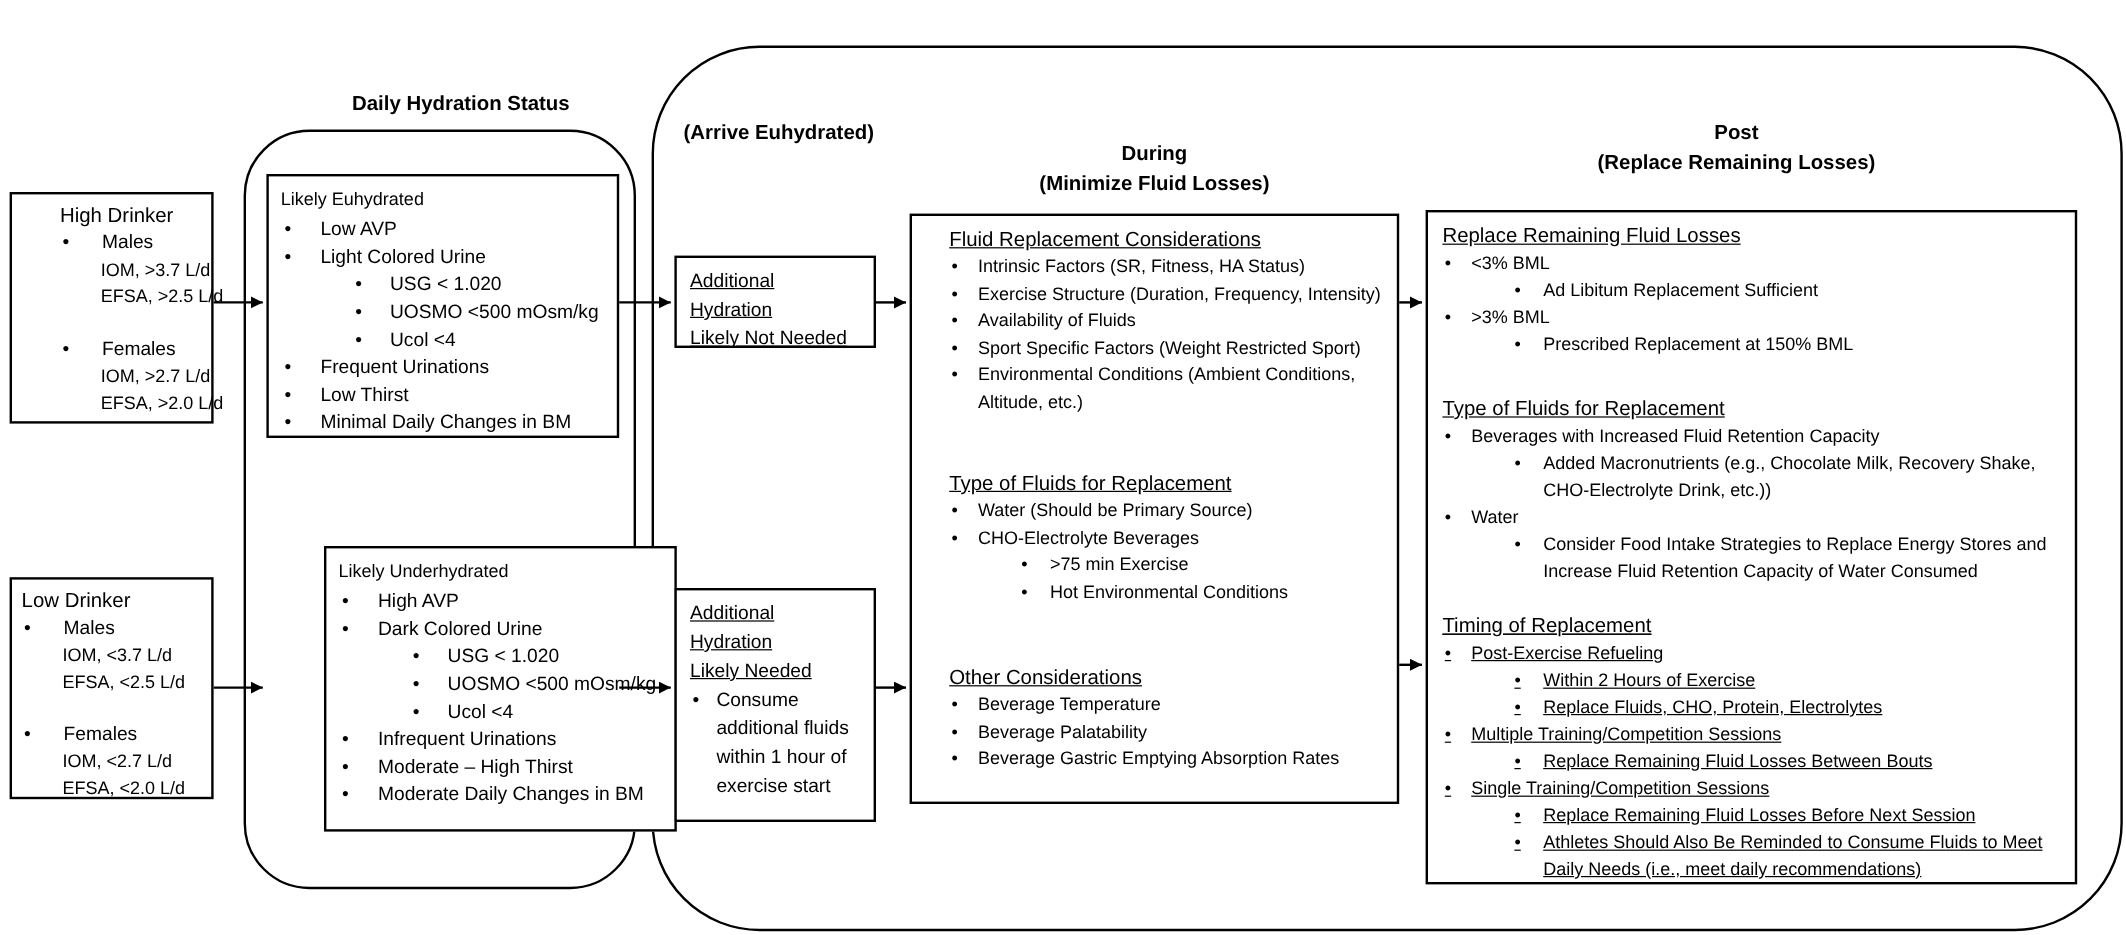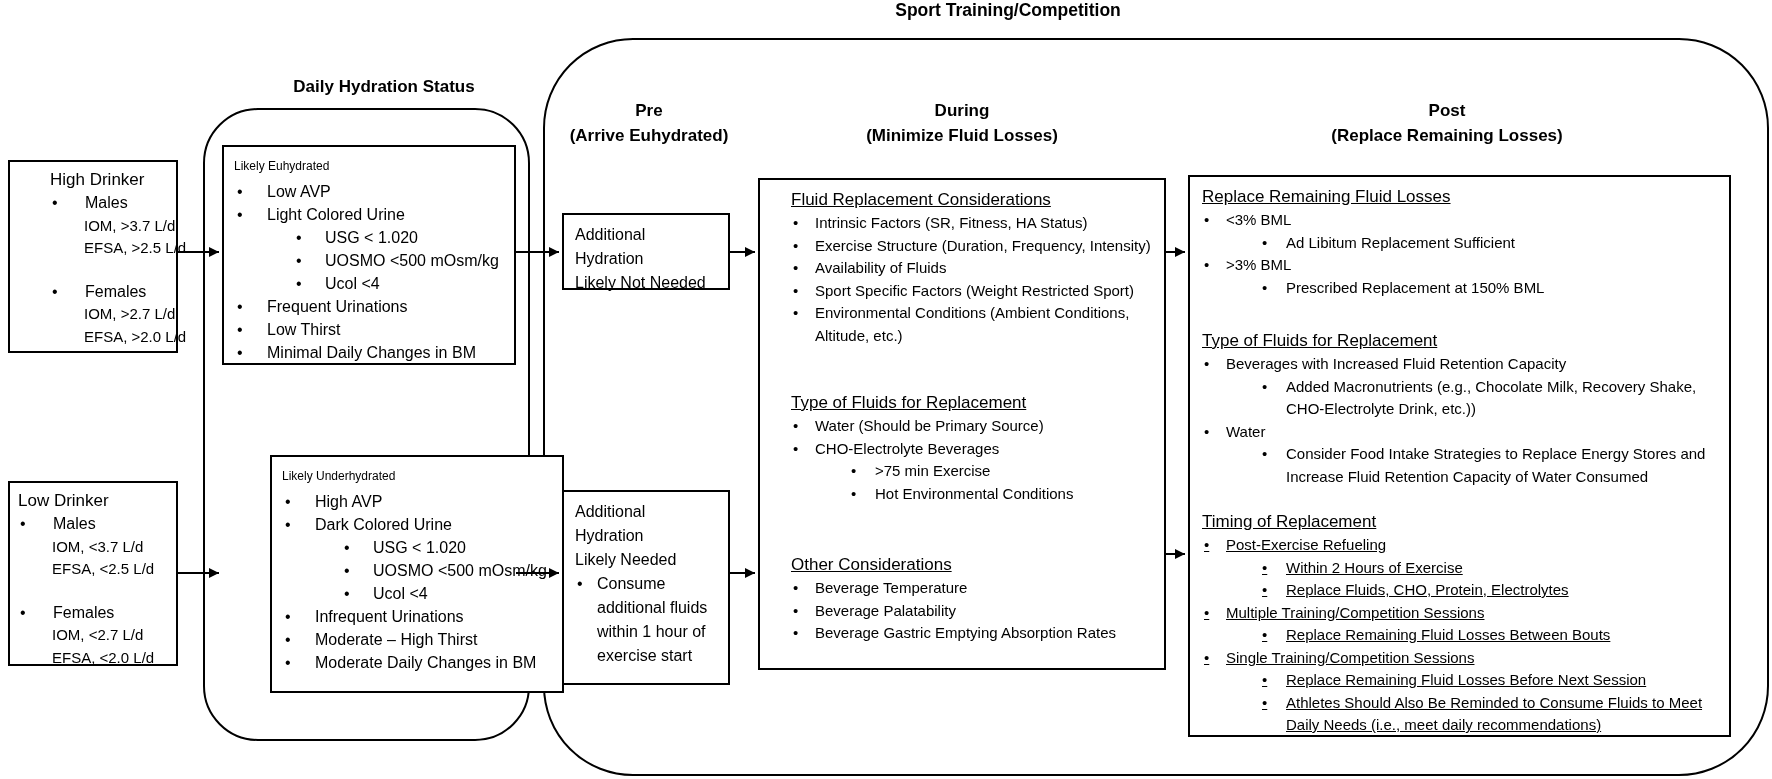--- a/index.html
+++ b/index.html
@@ -27,31 +27,31 @@
   .dr-title { font-size:17px; line-height:25px; }
   .drinker .li { line-height:22.5px; }
   .drinker .li .blt { width:35px; padding-left:2px; }
   .drinker .li.sub.plain { margin-left:34px; white-space:nowrap; font-size:15px; }
   .drinker .list .li:not(.sub):not(:first-child) { margin-top:21px; }
   .high-drinker-box { left:8px;  top:160px; width:170px; height:193px;padding-left:40px; }
   .low-drinker-box  { left:8px;  top:481px; width:170px; height:185px; }
 
   
   .panel { padding:6px 10px; }
-  .panel-title { font-size:12px; line-height:27px; }
+  .panel-title { font-size:15px; line-height:27px; }
   .panel .li { line-height:23px; }
   .panel .li .blt { width:33px; padding-left:3px; }
   .panel .li.sub { margin-left:59px; }
   .panel .li.sub .blt { width:32px; }
   .euhydrated-box    { left:222px; top:145px; width:294px; height:220px; }
   .underhydrated-box { left:222px; top:455px; width:294px; height:238px;margin-left:48px; }
 
   
   .pre-box { padding:8px 6px 6px 11px; }
-  .pline { font-size:16px; line-height:24px; }
+  .pline { font-size:16px; line-height:24px;text-decoration:underline; }
   .pre-box .li { line-height:24px; padding-left:2px; }
   .pre-box .li .blt { width:20px; }
   .pre-box-1 { left:562px; top:213px; width:168px; height:77px; }
   .pre-box-2 { left:562px; top:490px; width:168px; height:195px; }
 
   
   .flow { padding:8px 12px; }
   .sec-u { font-size:17px; line-height:24px; text-decoration:underline; }
   .flow .li { font-size:15px; line-height:22.5px; }
   .flow .li .blt { width:24px; padding-left:2px; }
@@ -78,32 +78,30 @@
     <line x1="178" y1="252" x2="219" y2="252" stroke="#000" stroke-width="2" marker-end="url(#ah)"></line>
     <line x1="178" y1="573" x2="219" y2="573" stroke="#000" stroke-width="2" marker-end="url(#ah)"></line>
     <line x1="516" y1="252" x2="559" y2="252" stroke="#000" stroke-width="2" marker-end="url(#ah)"></line>
     <line x1="516" y1="573" x2="559" y2="573" stroke="#000" stroke-width="2" marker-end="url(#ah)"></line>
     <line x1="730" y1="252" x2="755" y2="252" stroke="#000" stroke-width="2" marker-end="url(#ah)"></line>
     <line x1="730" y1="573" x2="755" y2="573" stroke="#000" stroke-width="2" marker-end="url(#ah)"></line>
     <line x1="1166" y1="252" x2="1185" y2="252" stroke="#000" stroke-width="2" marker-end="url(#ah)"></line>
     <line x1="1166" y1="554" x2="1185" y2="554" stroke="#000" stroke-width="2" marker-end="url(#ah)"></line>
   </svg>
 
-  <div class="main-title">Sport Training/Competition</div>
 
   <div class="rounded sport-container"></div>
   <div class="rounded daily-container"></div>
 
   <div class="hdr" style="left:254px;top:74px;width:260px;">Daily Hydration Status</div>
 
   <div class="hdr" style="left:529px;top:98px;width:240px;">
-    <div>Pre</div>
     <div>(Arrive Euhydrated)</div>
   </div>
-  <div class="hdr" style="left:812px;top:98px;width:300px;">
+  <div class="hdr" style="left:812px;top:115px;width:300px;">
     <div>During</div>
     <div>(Minimize Fluid Losses)</div>
   </div>
   <div class="hdr" style="left:1297px;top:98px;width:300px;">
     <div>Post</div>
     <div>(Replace Remaining Losses)</div>
   </div>
 
   <div class="box drinker high-drinker-box">
     <div class="dr-title">High Drinker</div>

